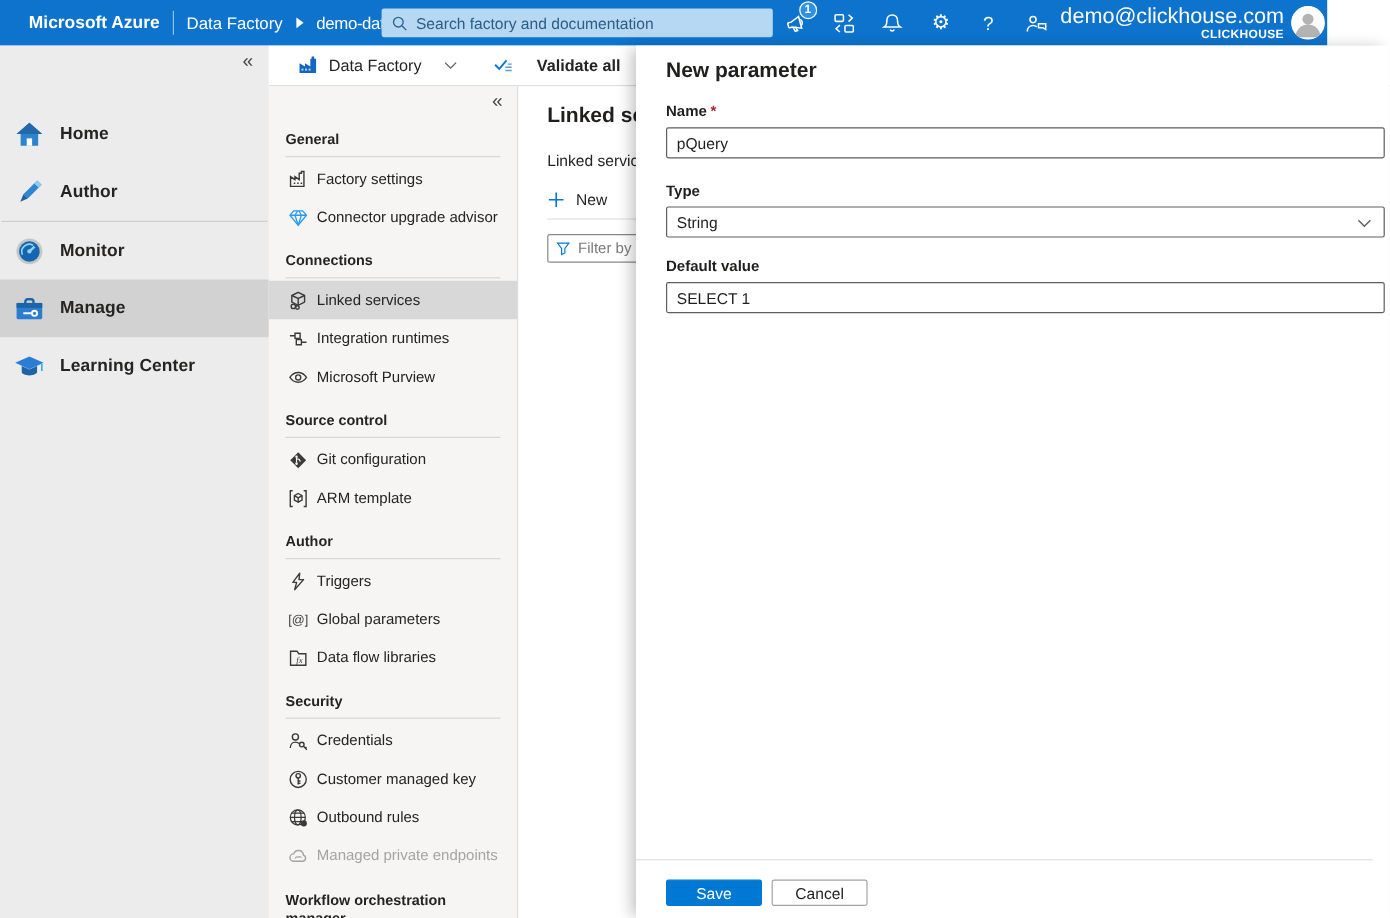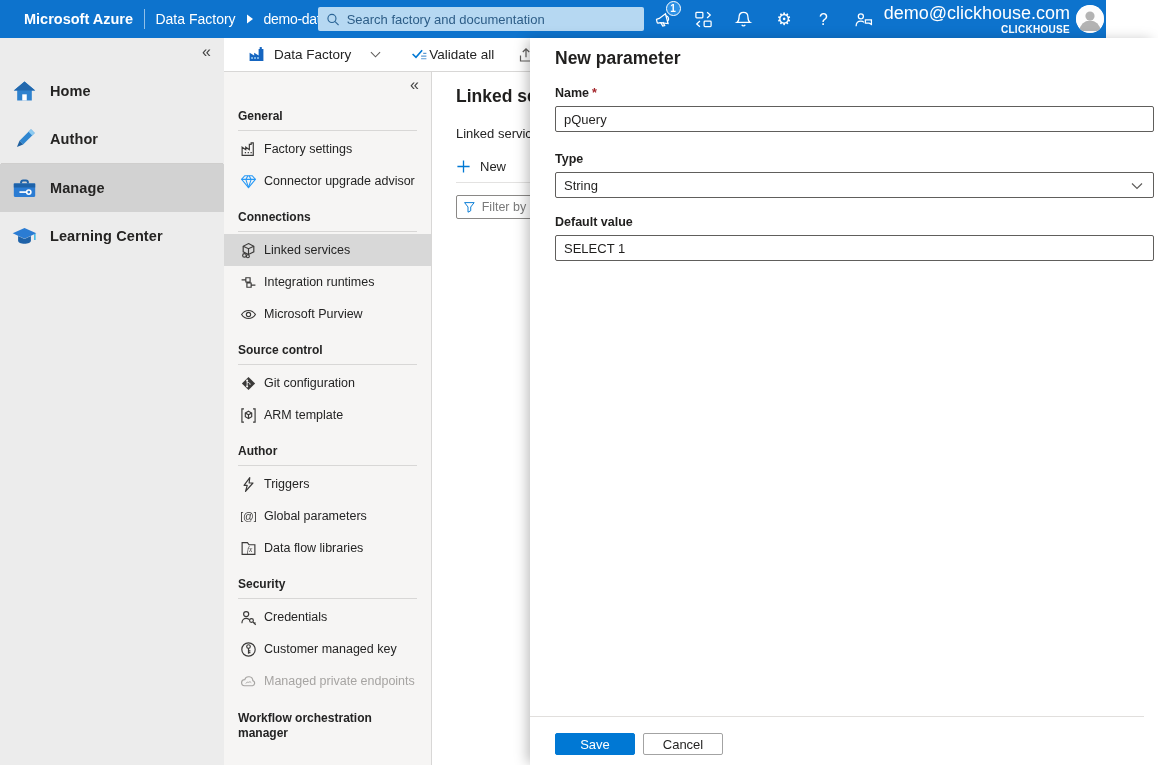--- a/index.html
+++ b/index.html
@@ -21,34 +21,34 @@
   .tb-icon { width:40px; height:38px; display:flex; align-items:center; justify-content:center; position:relative; }
   .badge { position:absolute; top:1px; right:3px; min-width:15px; height:15px; border-radius:8px; background:#2e91e5; border:1.5px solid #fff; color:#fff; font-size:10px; display:flex; align-items:center; justify-content:center; font-weight:700; }
   .account { margin-left:auto; text-align:right; line-height:1.15; margin-right:6px; }
   .account .email { font-size:18px; }
   .account .tenant { font-size:10px; font-weight:700; letter-spacing:.3px; }
   .avatar { width:28px; height:28px; border-radius:50%; overflow:hidden; margin-right:2px; flex:none; background:#fff; }
 
   
   .leftnav { position:absolute; left:0; top:38px; width:224px; bottom:0; background:#ececec; }
   .leftnav .collapse { position:absolute; top:5px; right:13px; font-size:16px; color:#444; cursor:pointer; }
-  .ln-items { padding-top:29px; }
+  .ln-items { padding-top:29px;margin-top:21px; }
   .ln-item { height:48px; display:flex; align-items:center; padding-left:11px; cursor:pointer; }
   .ln-item.selected { background:#d2d2d2; }
   .ln-item .ic { width:27px; height:27px; flex:none; display:flex; }
   .ln-item .lbl { margin-left:12px; font-size:14.5px; font-weight:700; color:#252423; letter-spacing:.1px; }
   .ln-sep { height:1px; background:#cfcecd; margin:0 1px; }
 
   
   .toolbar { position:absolute; left:224px; top:38px; right:0; height:34px; background:#fff; border-bottom:1px solid #d8d7d6; display:flex; align-items:center; padding-left:24px; }
   .toolbar .t-ic { display:flex; flex:none; }
   .toolbar .t-lbl { font-size:13.5px; color:#242424; margin-left:9px; white-space:nowrap; }
   .toolbar .t-chev { margin-left:19px; display:flex; }
   .toolbar .t-group { display:flex; align-items:center; margin-left:30px; }
-  .toolbar .t-group .t-lbl { margin-left:1px; }
+  .toolbar .t-group .t-lbl { margin-left:19px;font-weight:bold; }
   .toolbar .t-pub { margin-left:24px; display:flex; }
   .toolbar .t-vsep { width:1px; height:18px; background:#d0d0d0; margin-left:12px; }
 
   
   .hubside { position:absolute; left:224px; top:72px; width:208px; bottom:0; background:#f6f5f4; border-right:1px solid #d8d7d6; overflow:hidden; }
   .hubside .collapse { position:absolute; top:4px; right:12px; font-size:16px; color:#444; cursor:pointer; }
   .hs-inner { padding-top:24px; }
   .hs-header { margin:8px 14px 0 14px; height:24px; line-height:24px; font-size:12px; font-weight:700; color:#242424; white-space:normal; }
   .hs-header.wrap { line-height:15px; padding-top:6px; height:auto; }
   .hs-line { height:1px; background:#d8d7d6; margin:2px 14px; }
@@ -180,20 +180,32 @@
               <g transform="rotate(45 12 12)">
                 <rect x="9.7" y="1.5" width="4.6" height="14.5" fill="#2f86d0"></rect>
                 <rect x="9.7" y="1.5" width="4.6" height="3.2" fill="#8ecbf0"></rect>
                 <path d="M9.7 16h4.6L12 21.5z" fill="#1e5f9e"></path>
               </g>
             </svg>
         </span>
         <span class="lbl">Author</span>
       </div>
       <div class="ln-sep"></div>
+      <div class="ln-item">
+        <span class="ic">
+          <svg width="27" height="27" viewBox="0 0 24 24">
+              <circle cx="12" cy="12" r="9.6" fill="#c6c6c6"></circle>
+              <circle cx="12" cy="12" r="7.6" fill="#1565b0"></circle>
+              <path d="M12 12 15.8 8.4" stroke="#8fd4f2" stroke-width="1.8" fill="none"></path>
+              <circle cx="12" cy="12" r="1.6" fill="#8fd4f2"></circle>
+              <path d="M6.8 14.5a5.6 5.6 0 0 1 8-7" stroke="#8fd4f2" stroke-width="1.2" fill="none"></path>
+            </svg>
+        </span>
+        <span class="lbl">Monitor</span>
+      </div>
       <div class="ln-item selected">
         <span class="ic">
           <svg width="27" height="27" viewBox="0 0 24 24">
               <rect x="2.5" y="7.5" width="19" height="12" rx="1" fill="#2b7cd3"></rect>
               <rect x="2.5" y="7.5" width="19" height="3.6" fill="#1e62a8"></rect>
               <path d="M9 7.5v-1A1.7 1.7 0 0 1 10.7 4.8h2.6A1.7 1.7 0 0 1 15 6.5v1" stroke="#1e62a8" stroke-width="1.8" fill="none"></path>
               <path d="M7.5 15.2h6.2" stroke="#fff" stroke-width="1.5"></path>
               <circle cx="15.8" cy="15.2" r="1.9" fill="none" stroke="#fff" stroke-width="1.4"></circle>
             </svg>
         </span>
@@ -369,20 +381,31 @@
       <div class="hs-item">
         <span class="ic">
           <svg width="17" height="17" viewBox="0 0 16 16" fill="none" stroke="#3b3a39" stroke-width="1.1">
               <circle cx="8" cy="8" r="6.3"></circle>
               <circle cx="8" cy="5.2" r="1.7"></circle>
               <path d="M8 6.9V12M8 9.3h1.8M8 11h1.8"></path>
             </svg>
         </span>
         <span class="lbl">Customer managed key</span>
       </div>
+      <div class="hs-item">
+        <span class="ic">
+          <svg width="17" height="17" viewBox="0 0 16 16" fill="none" stroke="#3b3a39" stroke-width="1">
+              <circle cx="7.7" cy="7.7" r="5.9"></circle>
+              <ellipse cx="7.7" cy="7.7" rx="2.6" ry="5.9"></ellipse>
+              <path d="M1.8 7.7h11.8M2.6 4.4h10.2M2.6 11h10.2"></path>
+              <circle cx="12.4" cy="12.4" r="2.4" fill="#3b3a39" stroke="none"></circle>
+            </svg>
+        </span>
+        <span class="lbl">Outbound rules</span>
+      </div>
       <div class="hs-item disabled">
         <span class="ic">
           <svg width="17" height="17" viewBox="0 0 16 16" fill="none" stroke="#a6a4a2" stroke-width="1.1">
               <path d="M4.3 12a2.9 2.9 0 0 1 .2-5.8 3.9 3.9 0 0 1 7.6 1A2.5 2.5 0 0 1 11.8 12z"></path>
               <path d="M5.5 9.8c.5-1 1.6-1.4 2.5-1 .9-.7 2-.5 2.6.3" stroke-width=".9"></path>
             </svg>
         </span>
         <span class="lbl">Managed private endpoints</span>
       </div>
 

